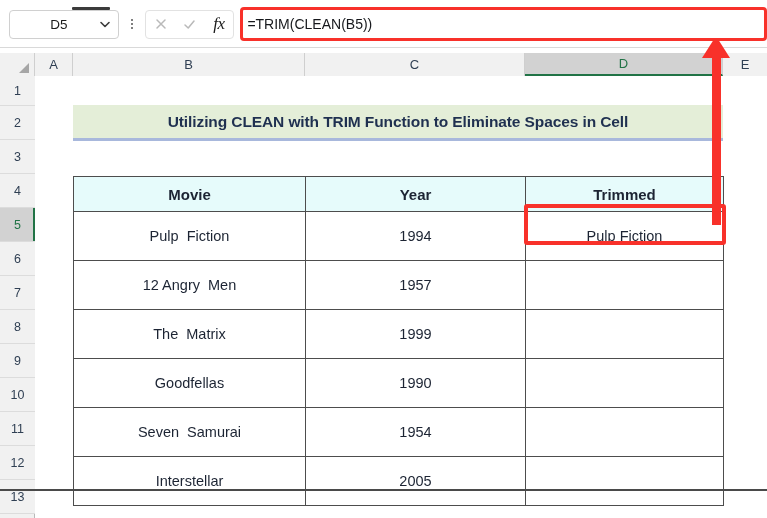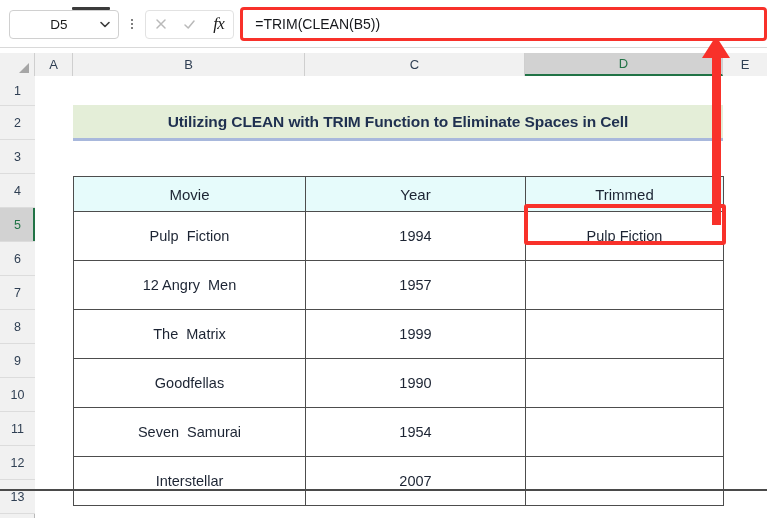--- a/index.html
+++ b/index.html
@@ -60,21 +60,21 @@
     letter-spacing: -0.5px;
   }
 
   .formula-wrap {
     margin-left: 6px;
     width: 584px; height: 34px;
     border: 3px solid #f8312a;
     border-radius: 4px;
     background: #ffffff;
     display: flex; align-items: center;
-    padding-left: 12px;
+    padding-left: 4px;
     position: relative; z-index: 6;
   }
   .formula-text {
     font-size: 14px; color: #16181c;
     font-family: "Liberation Sans", sans-serif;
   }
 
   .fbar-sep {
     position:absolute; left:0; top:47px; width:767px; height:1px;
     background:#d9d9d9;
@@ -161,21 +161,21 @@
     font-family: "Liberation Sans", sans-serif;
     font-size:14.5px;
     color:#1c2433;
     text-align:center;
     vertical-align:middle;
     background:#ffffff;
     white-space: pre;
   }
   .tbl th {
     background:#e6fbfb;
-    font-weight:400;
+    font-weight:700;
     font-size:15px;
     height:35px;
     text-align:center;
   }
   .c-movie { width:232px; }
   .c-year  { width:220px; }
   .c-trim  { width:198px; }
 
   
   .hl-box {
@@ -348,21 +348,21 @@
           <td class="c-year">1990</td>
           <td class="c-trim"></td>
         </tr>
         <tr>
           <td class="c-movie">Seven  Samurai</td>
           <td class="c-year">1954</td>
           <td class="c-trim"></td>
         </tr>
         <tr>
           <td class="c-movie">Interstellar</td>
-          <td class="c-year">2007</td>
+          <td class="c-year">2005</td>
           <td class="c-trim"></td>
         </tr>
       </tbody>
     </table>
 
   </div>
 
   <div class="hl-box"></div>
   <div class="arrow-shaft"></div>
   <div class="arrow-head"></div>

